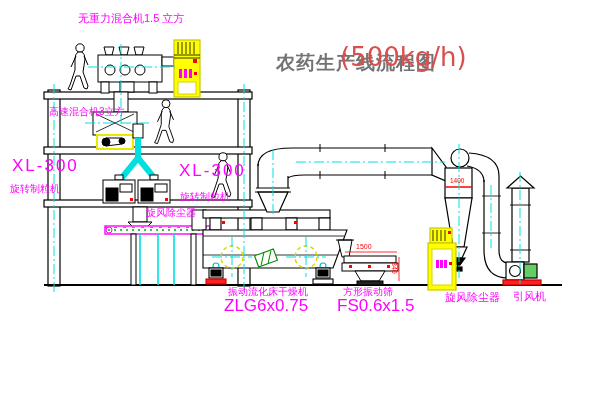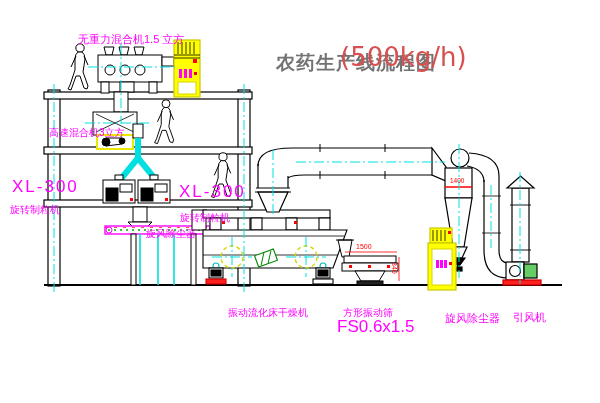--- a/index.html
+++ b/index.html
@@ -1,20 +1,20 @@
 <!DOCTYPE html>
 <html><head>
 <meta charset="utf-8">
 <style>
   html,body{margin:0;padding:0;background:#888;}
   .canvas{position:relative;width:600px;height:403px;background:#ffffff;overflow:hidden;
           font-family:"Liberation Sans", sans-serif;}
   .canvas svg{position:absolute;left:0;top:0;}
   .lbl{position:absolute;white-space:nowrap;line-height:1.05;}
-  .mag{color:#ff00ff;margin-top:21px;}
+  .mag{color:#ff00ff;}
   .red{color:#ff0000;}
   .title-cn{left:276px;top:53px;font-size:19px;font-weight:bold;color:#737373;letter-spacing:1px;}
   .title-cap{left:340px;top:44px;font-size:26px;color:#d94f4f;font-family:"DejaVu Sans",sans-serif;}
   .mixer1{left:78px;top:13px;font-size:11px;}
   .mixer2{left:49px;top:107px;font-size:10px;text-align:center;}
   .xl-left{left:12px;top:157px;font-size:17px;letter-spacing:2px;}
   .gr-left{left:10px;top:184px;font-size:10px;}
   .xl-right{left:179px;top:162px;font-size:17px;letter-spacing:2px;}
   .gr-right{left:180px;top:192px;font-size:10px;}
   .conv{left:146px;top:208px;font-size:10px;}
@@ -251,20 +251,21 @@
 <div class="lbl mag mixer2">高速混合机3立方</div>
 
 <div class="lbl mag xl-left">XL-300</div>
 <div class="lbl mag gr-left">旋转制粒机</div>
 <div class="lbl mag xl-right">XL-300</div>
 <div class="lbl mag gr-right">旋转制粒机</div>
 
 <div class="lbl mag conv">旋风除尘器</div>
 
 <div class="lbl mag dryer-n">振动流化床干燥机</div>
+<div class="lbl mag dryer-m">ZLG6x0.75</div>
 
 <div class="lbl mag sieve-n">方形振动筛</div>
 <div class="lbl mag sieve-m">FS0.6x1.5</div>
 
 <div class="lbl mag cyc">旋风除尘器</div>
 <div class="lbl mag fan">引风机</div>
 
 <div class="lbl red d1400">1400</div>
 <div class="lbl red d1500">1500</div>
 <div class="lbl red d340">340</div>

